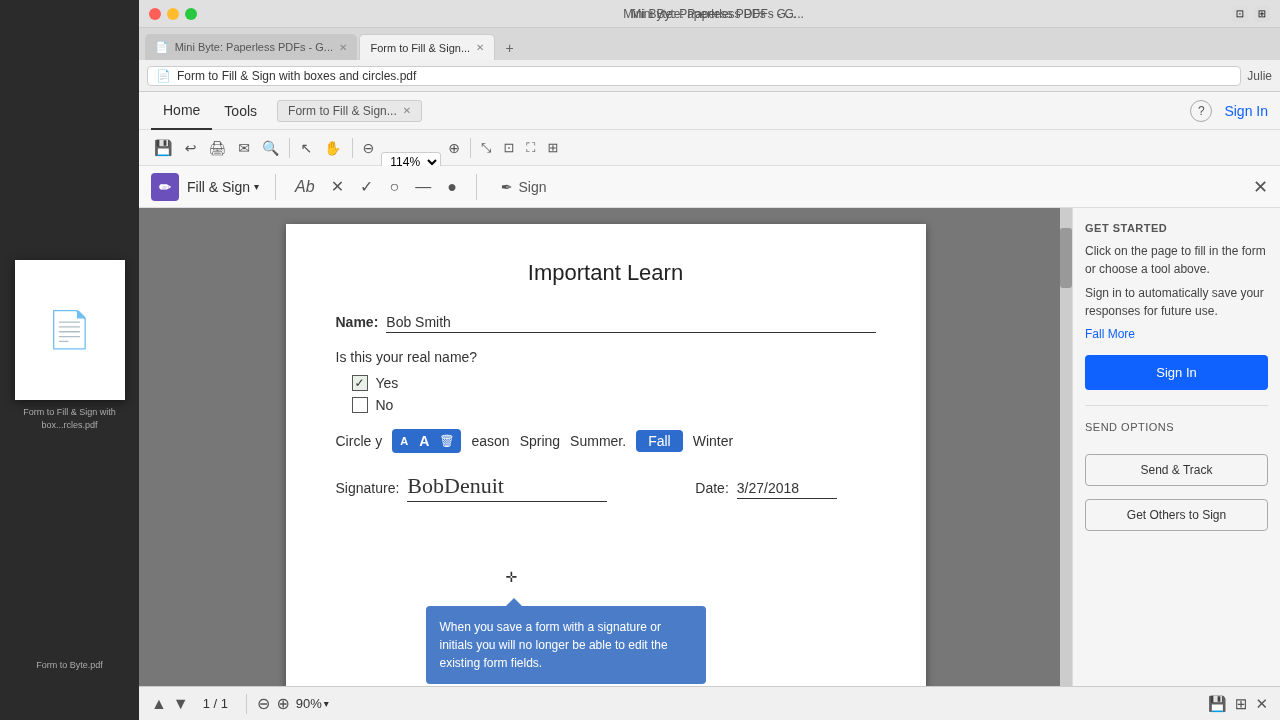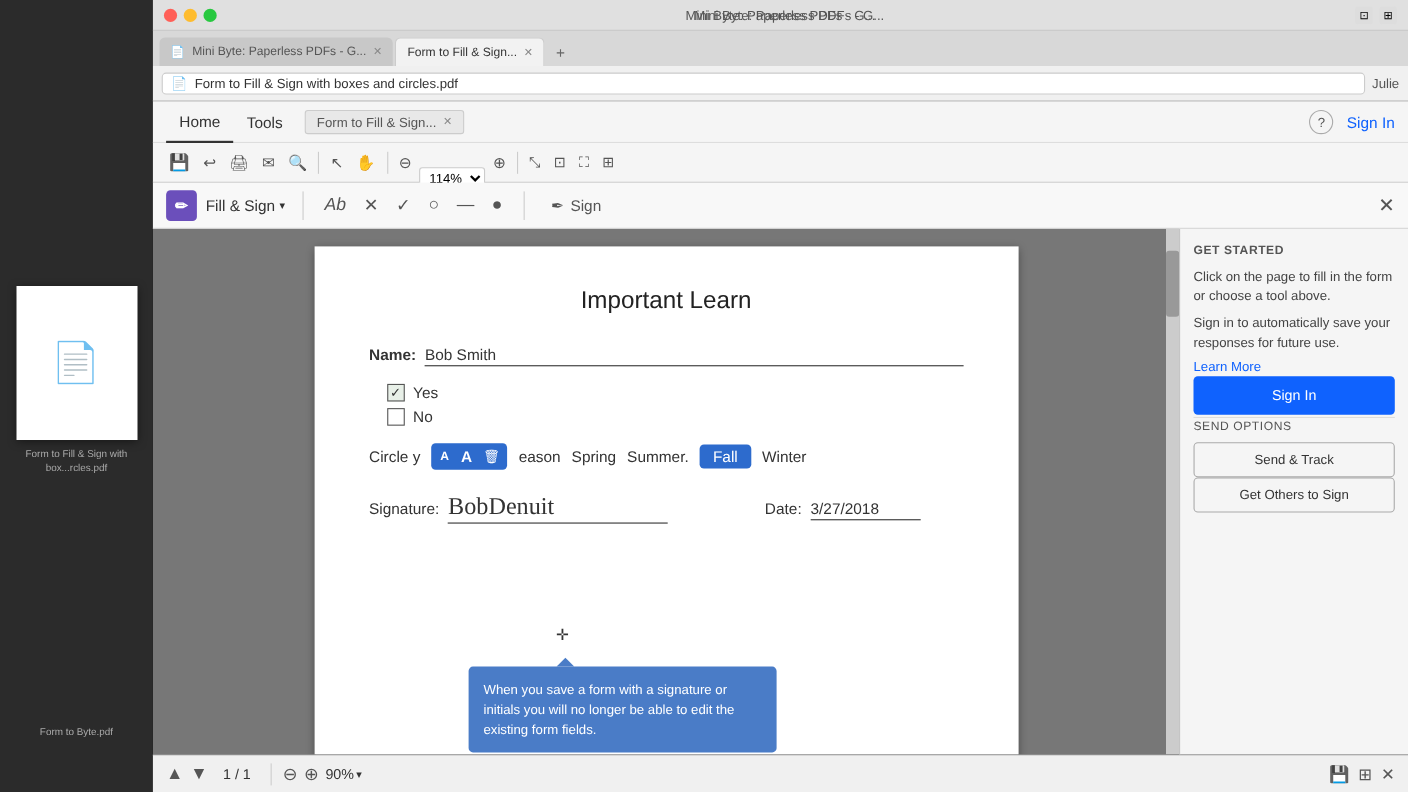--- a/index.html
+++ b/index.html
@@ -126,20 +126,21 @@
 
         <div style="text-align:center;font-size:22px;font-weight:400;margin-bottom:28px;color:#222;">Important Learn</div>
 
         <div style="display:flex;align-items:baseline;margin-bottom:16px;gap:8px;">
           <span style="font-size:14px;color:#333;font-weight:bold;">Name:</span>
           <div style="border-bottom:1px solid #333;flex:1;padding-bottom:2px;font-size:14px;color:#333;min-width:160px;">
             <span>Bob Smith</span>
           </div>
         </div>
 
+        <div style="font-size:14px;color:#333;margin-bottom:10px;">Is this your real name?</div>
 
         <div style="display:flex;align-items:center;gap:8px;margin-bottom:6px;margin-left:16px;">
           <div style="width:16px;height:16px;border:1.5px solid #555;display:flex;align-items:center;justify-content:center;font-size:12px;color:#333;cursor:pointer;background:#e8f0e8;">✓</div>
           <span style="font-size:14px;color:#333;">Yes</span>
         </div>
 
         <div style="display:flex;align-items:center;gap:8px;margin-bottom:16px;margin-left:16px;">
           <div style="width:16px;height:16px;border:1.5px solid #555;display:flex;align-items:center;justify-content:center;font-size:12px;color:#333;cursor:pointer;"></div>
           <span style="font-size:14px;color:#333;">No</span>
         </div>
@@ -177,26 +178,26 @@
           <div style="position:absolute;top:-8px;left:80px;width:0;height:0;border-left:8px solid transparent;border-right:8px solid transparent;border-bottom:8px solid #4a7cc7;"></div>
           <span>When you save a form with a signature or initials you will no longer be able to edit the existing form fields.</span>
         </div>
       </div>
 
       <div style="position:absolute;right:0;top:0;bottom:0;width:12px;background:#ccc;">
         <div style="width:12px;height:60px;background:#999;border-radius:3px;position:absolute;top:20px;"></div>
       </div>
     </div>
 
-    <div style="width:208px;background:#f5f5f5;border-left:1px solid #ddd;padding:14px 12px;display:flex;flex-direction:column;gap:0;overflow-y:auto;">
+    <div style="width:208px;background:#f5f5f5;border-left:1px solid #ddd;padding:14px 12px;display:flex;flex-direction:column;gap:13px;overflow-y:auto;">
       <div>
         <div style="font-size:11px;font-weight:700;color:#555;letter-spacing:0.5px;margin-bottom:8px;">GET STARTED</div>
         <div style="font-size:12px;color:#444;line-height:1.5;margin-bottom:6px;">Click on the page to fill in the form or choose a tool above.</div>
         <div style="font-size:12px;color:#444;line-height:1.5;margin-bottom:4px;">Sign in to automatically save your responses for future use.</div>
-        <a style="font-size:12px;color:#0f62fe;cursor:pointer;text-decoration:none;">Learn More</a>
+        <a style="font-size:12px;color:#0f62fe;cursor:pointer;text-decoration:none;">Fall More</a>
       </div>
       <button style="background:#0f62fe;color:white;border:none;border-radius:4px;padding:10px;width:100%;font-size:13px;cursor:pointer;text-align:center;font-weight:500;">Sign In</button>
       <div style="height:1px;background:#ddd;margin:2px 0;"></div>
       <div>
         <div style="font-size:11px;font-weight:400;color:#555;letter-spacing:0.5px;margin-bottom:8px;">SEND OPTIONS</div>
       </div>
       <button style="background:transparent;color:#333;border:1px solid #aaa;border-radius:4px;padding:8px 10px;width:100%;font-size:12px;cursor:pointer;text-align:center;">Send &amp; Track</button>
       <button style="background:transparent;color:#333;border:1px solid #aaa;border-radius:4px;padding:8px 10px;width:100%;font-size:12px;cursor:pointer;text-align:center;">Get Others to Sign</button>
     </div>
 

